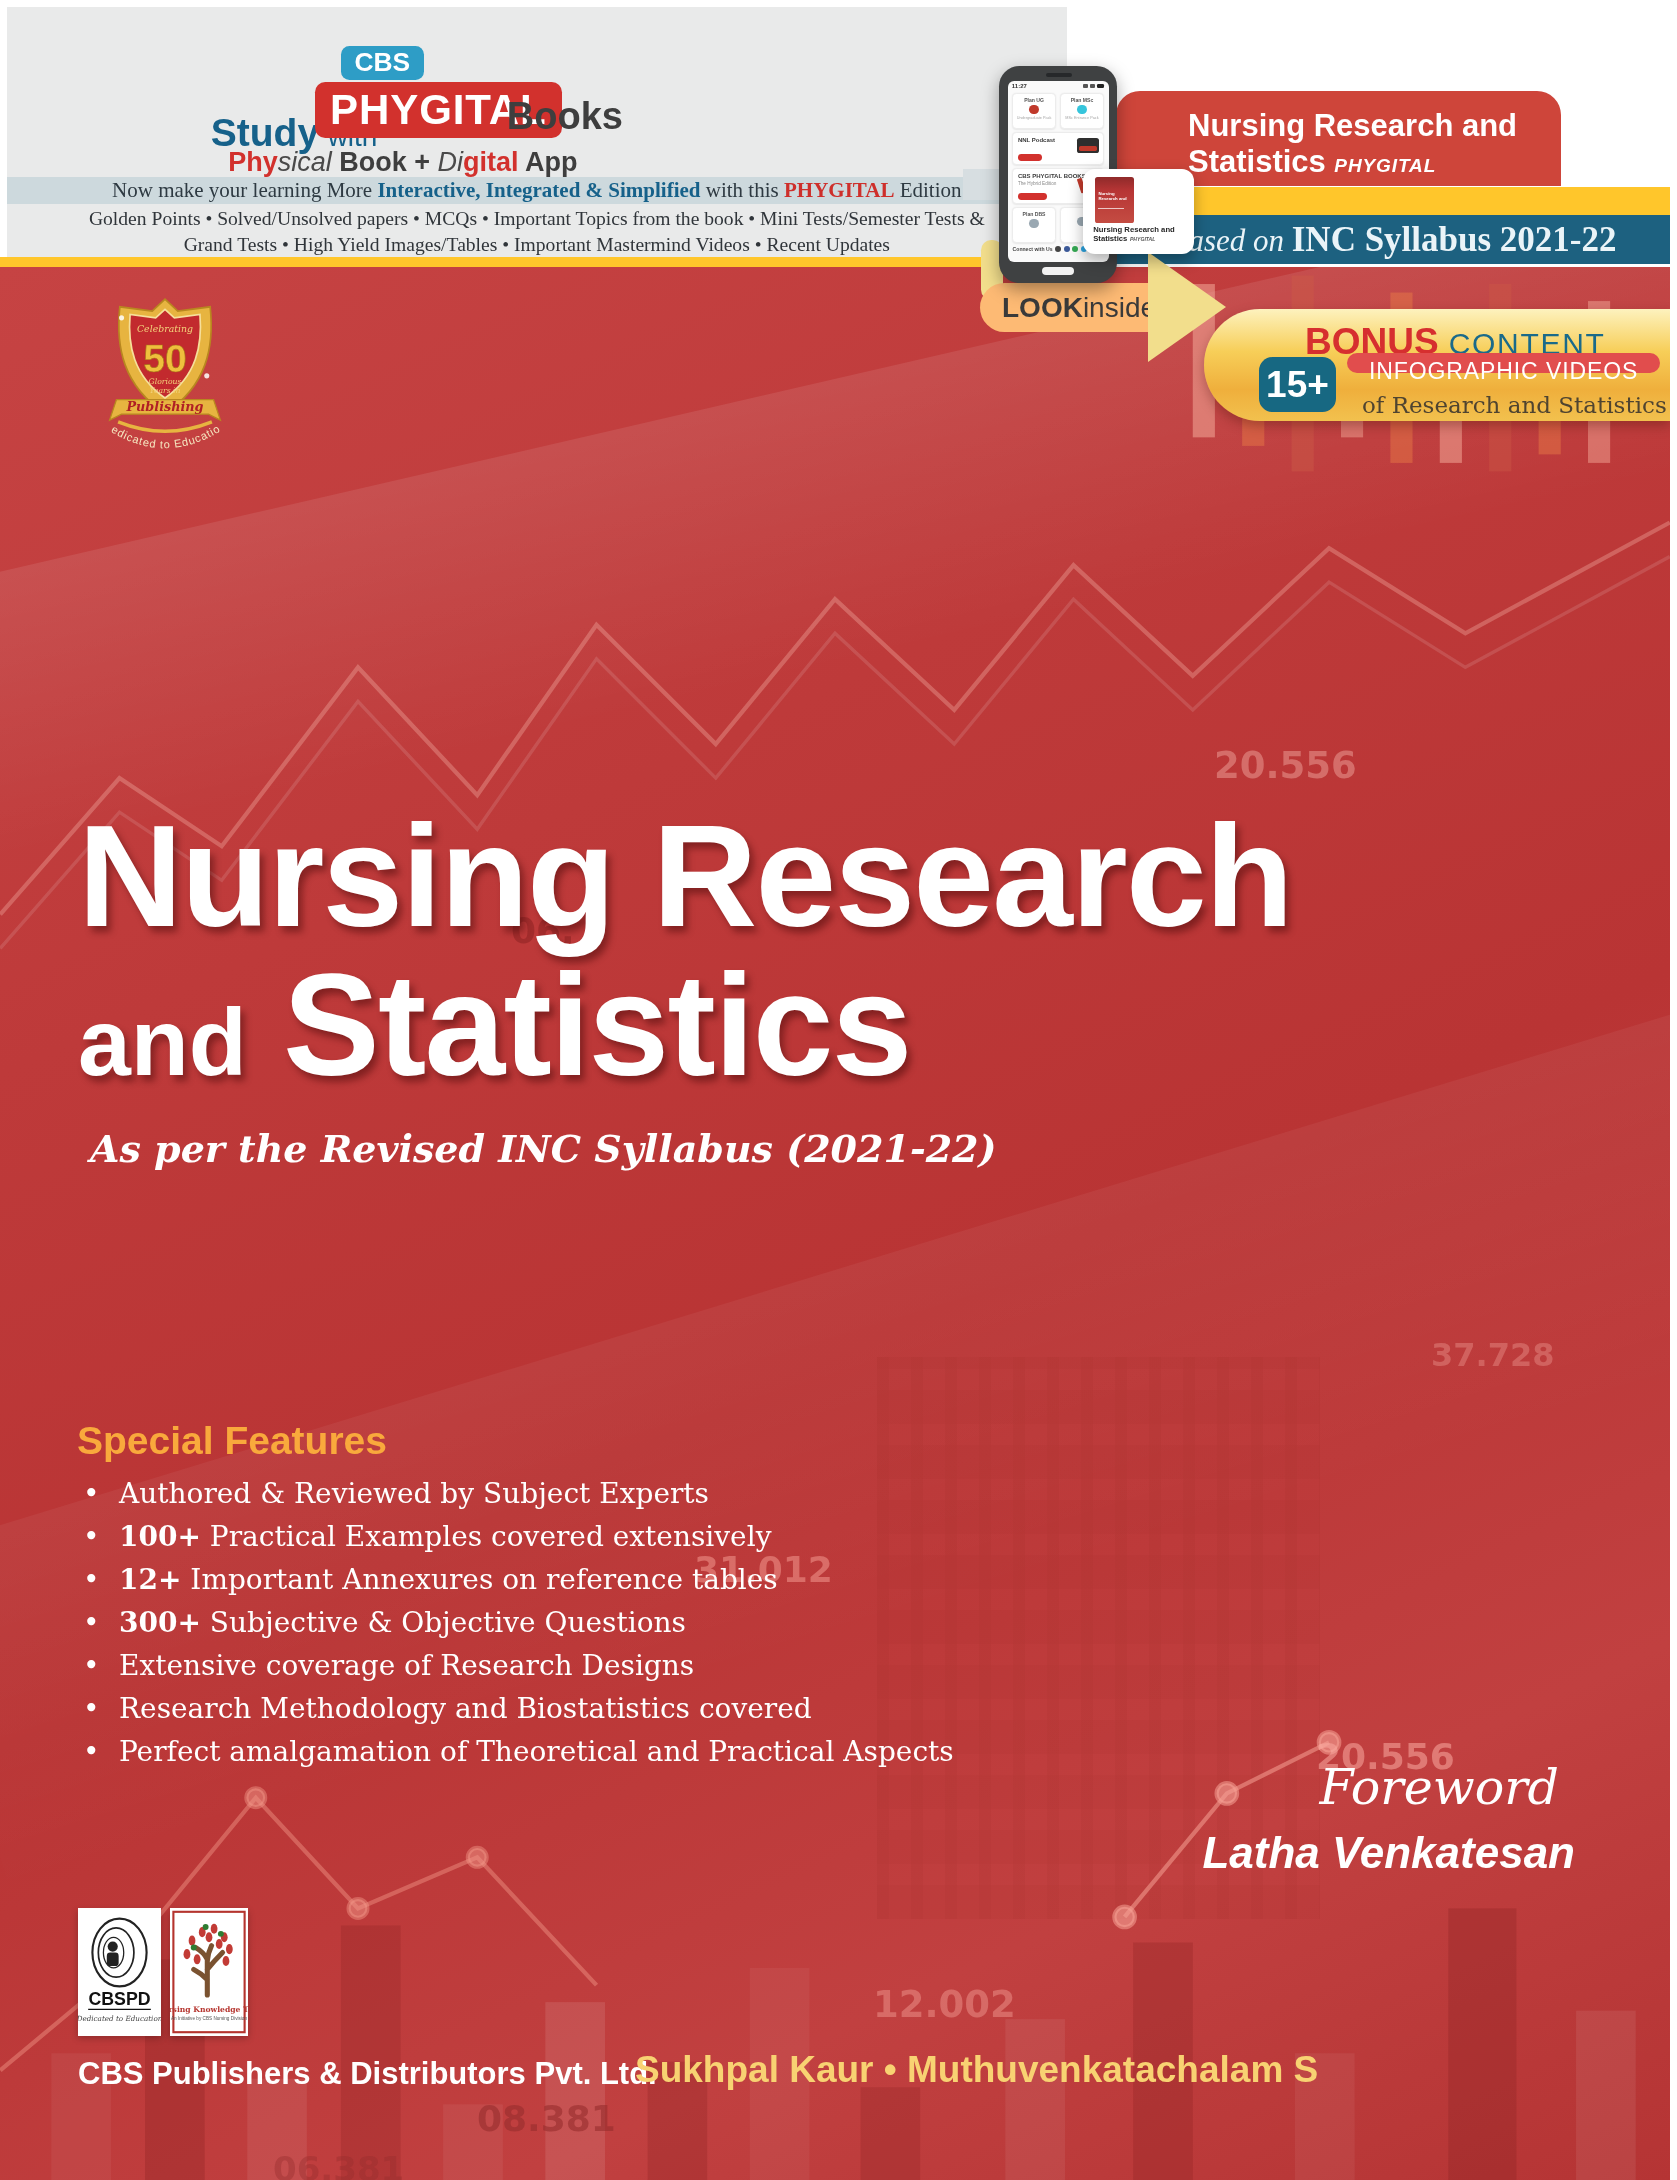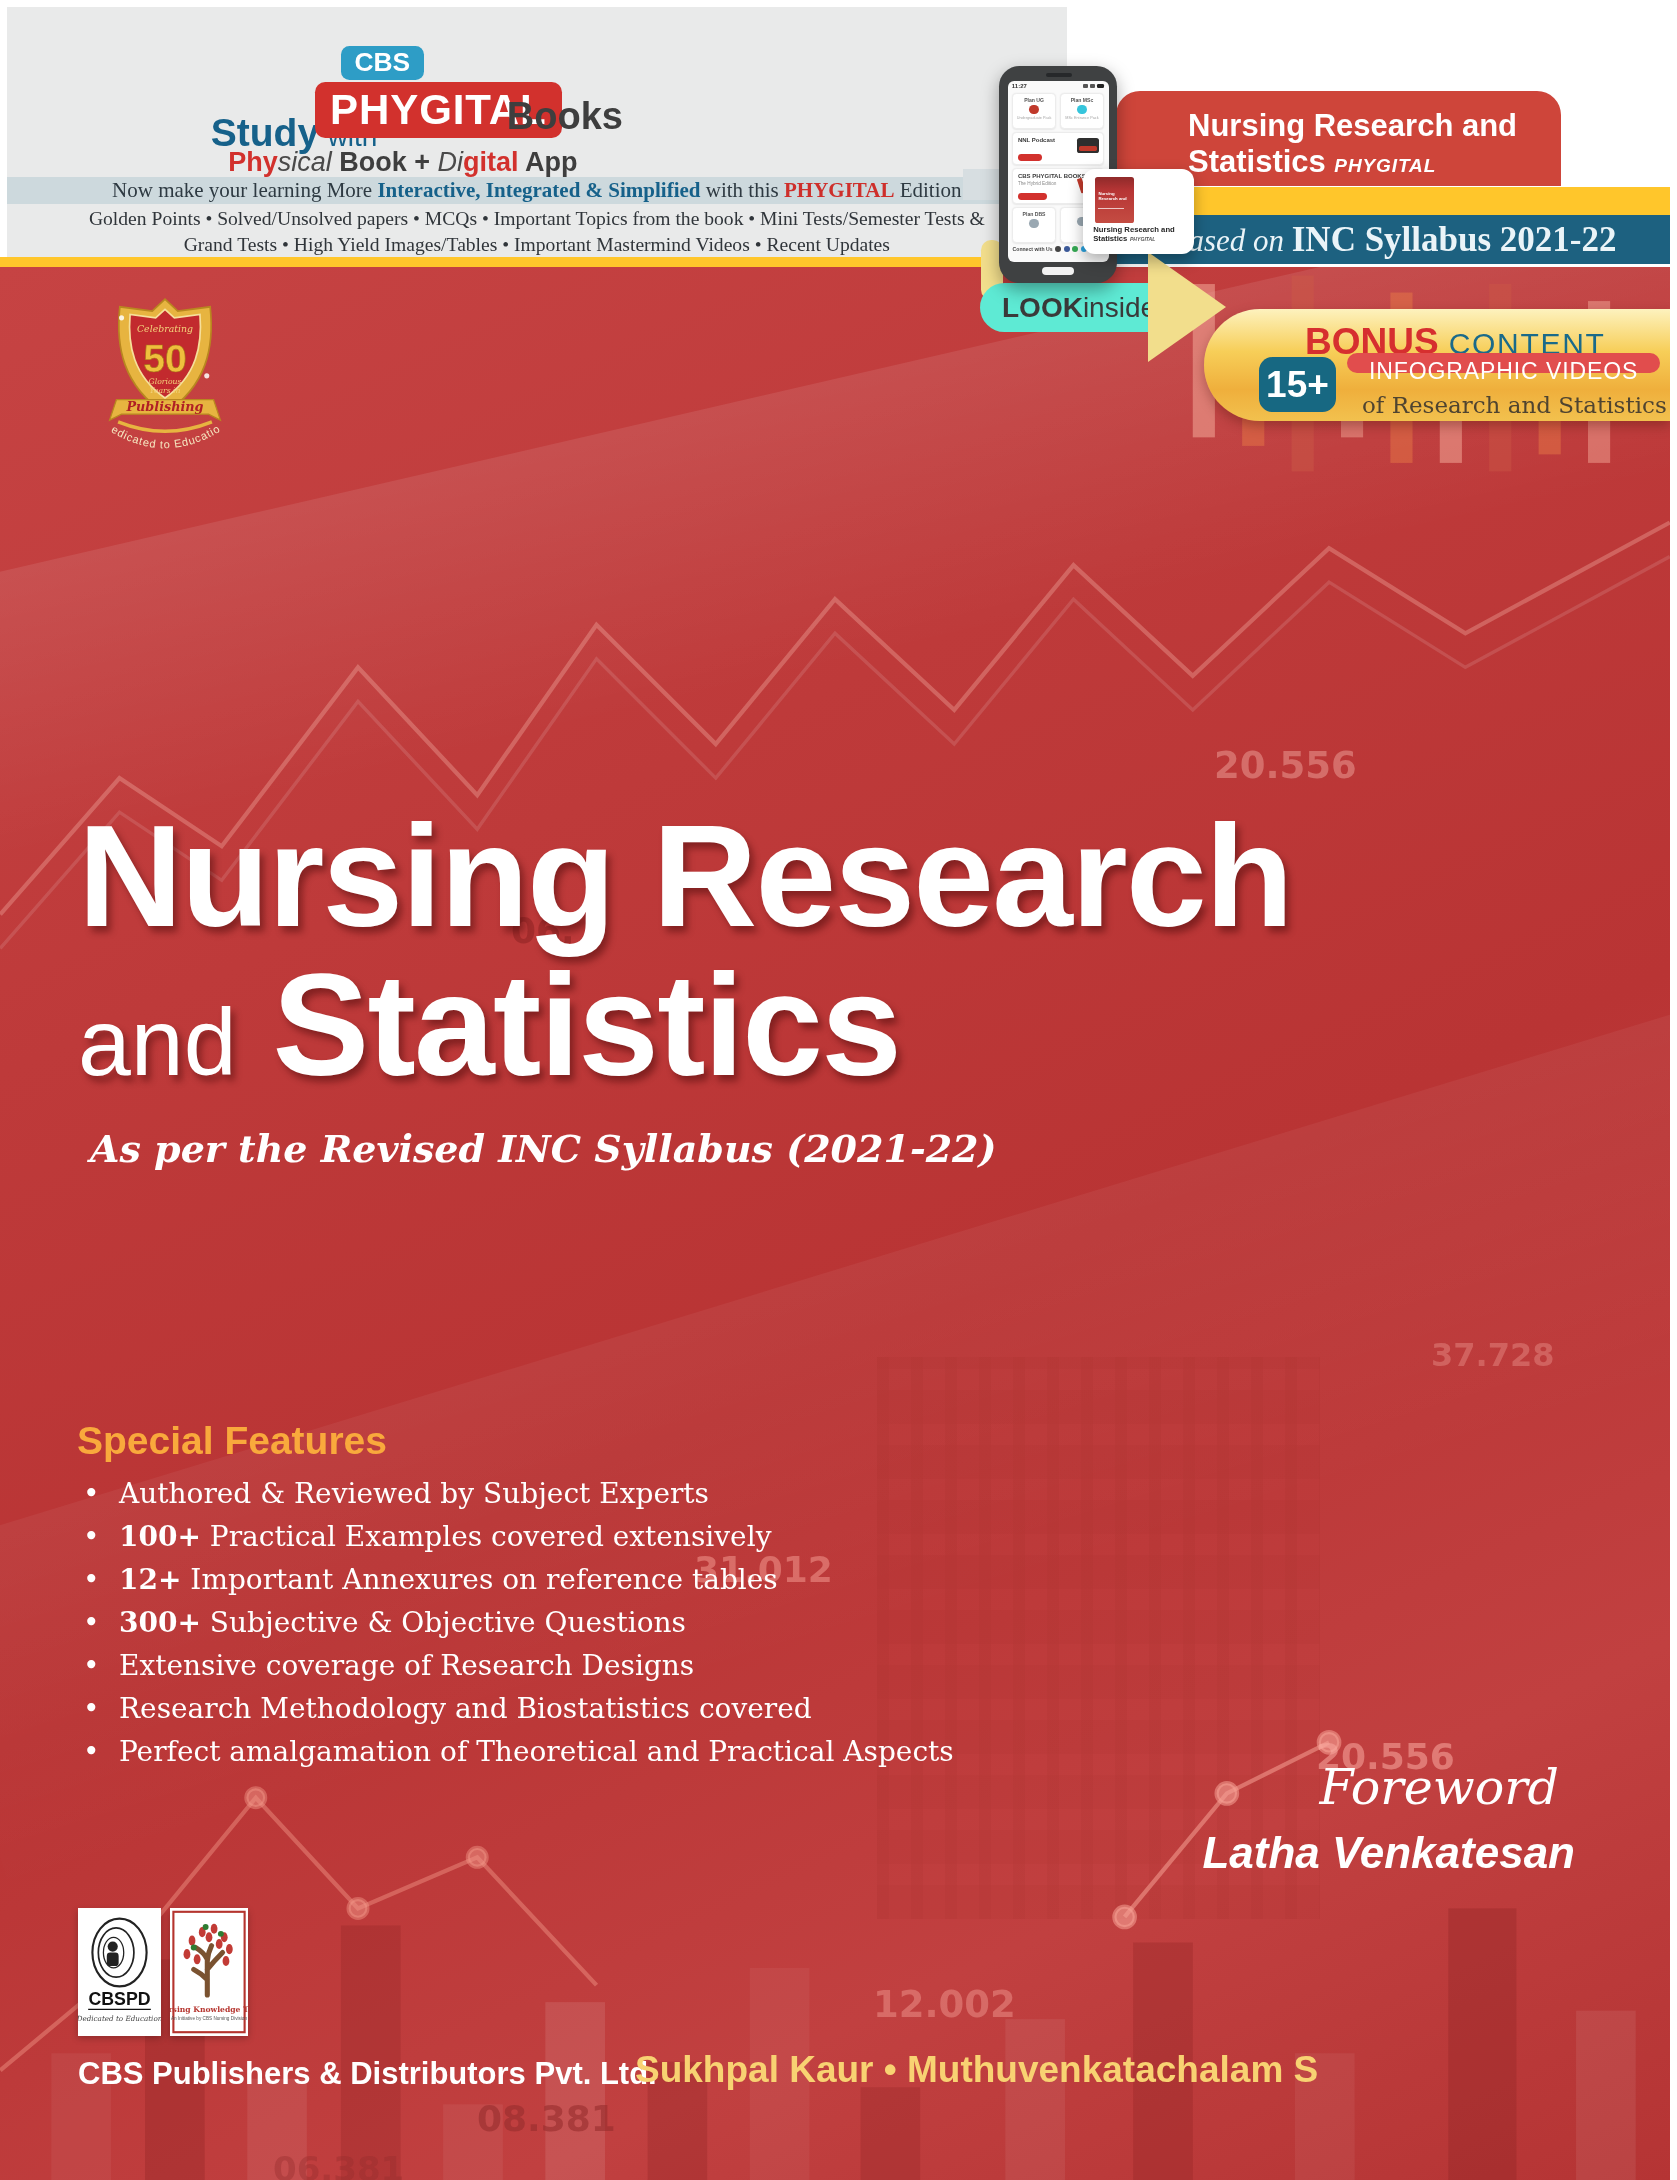--- a/index.html
+++ b/index.html
@@ -99,21 +99,21 @@
   .pp-thumb{position:absolute;left:12px;top:7.7px;width:39px;height:46px;border-radius:2.6px;
             background:linear-gradient(180deg,#8F2A2A 0%,#B73535 30%,#C44C42 100%);overflow:hidden;}
   .pp-thumb .mt1{position:absolute;left:3.4px;top:15.3px;font-size:4.3px;font-weight:700;color:#fff;line-height:4.7px;width:34px;}
   .pp-thumb .bar{position:absolute;left:3.4px;top:31px;width:25.6px;height:1.7px;background:rgba(255,255,255,0.7);}
   .pp-text{position:absolute;left:10.2px;top:56px;line-height:9.4px;white-space:nowrap;}
   .pp-text .t1{font-size:7.7px;font-weight:800;color:#262626;}
   .pp-text .sfx{font-size:5.1px;font-style:italic;font-weight:700;color:#555;margin-left:2.6px;}
 
   
   .arrow-upper{position:absolute;left:981px;top:240px;width:22px;height:60px;background:#F2DE8C;border-radius:10.2px;z-index:4;}
-  .arrow-tail{position:absolute;left:980px;top:283px;width:170px;height:49px;background:#5eead4;
+  .arrow-tail{position:absolute;left:980px;top:283px;width:170px;height:49px;background:#fdba74;
               border-radius:25.6px 0 0 25.6px;z-index:4;color:#3A3A3A;line-height:49px;padding-left:22px;white-space:nowrap;}
   .arrow-tail .lk{font-size:28px;font-weight:800;}
   .arrow-tail .in{font-size:28px;font-weight:400;}
   .arrow-head{position:absolute;left:1148px;top:252px;width:0;height:0;z-index:4;
               border-top:55px solid transparent;border-bottom:55px solid transparent;border-left:78px solid #F2DE8C;}
 
   
   .cover{position:absolute;left:0;top:267px;width:1670px;height:1914px;z-index:1;overflow:hidden;
          background:linear-gradient(155deg,#C64343 0%,#BE3A3A 30%,#B93434 55%,#C14040 80%,#B53434 100%);}
   .yellow-bar{position:absolute;left:0;top:257px;width:1116px;height:10.2px;background:#FFC62B;z-index:2;}
@@ -124,21 +124,21 @@
   .grid-texture{position:absolute;left:877px;top:1090px;width:443px;height:562px;opacity:0.45;
       background:repeating-linear-gradient(90deg,rgba(160,45,40,0.28) 0 12px,transparent 12px 34px),
                  repeating-linear-gradient(0deg,rgba(160,45,40,0.22) 0 34px,transparent 34px 55px);}
   .deco-svg{position:absolute;left:0;top:0;}
   .bg-num{position:absolute;font-weight:700;white-space:nowrap;font-family:"DejaVu Sans",sans-serif;}
 
   .cover-title1{position:absolute;left:78px;top:526px;font-size:145px;font-weight:800;color:#FFFFFF;
                 letter-spacing:-1.7px;white-space:nowrap;text-shadow:4.3px 6px 7.7px rgba(60,5,5,0.45);}
   .cover-title2{position:absolute;left:78px;top:675px;display:flex;align-items:baseline;gap:36px;color:#fff;
                 text-shadow:4.3px 6px 7.7px rgba(60,5,5,0.45);white-space:nowrap;}
-  .cover-title2 .and{font-size:95px;font-weight:400;}
+  .cover-title2 .and{font-size:95px;font-weight:700;}
   .cover-title2 .stat{font-size:145px;font-weight:800;letter-spacing:-1.7px;}
   .cover-sub{position:absolute;left:90px;top:859px;font-family:"DejaVu Serif",serif;font-style:italic;
              font-weight:700;font-size:38px;color:#FFFFFF;white-space:nowrap;}
 
   .sf-head{position:absolute;left:77px;top:1152px;font-size:39px;font-weight:800;color:#F9A93C;white-space:nowrap;}
   .sf-list{position:absolute;left:83px;top:1211px;color:#FFFFFF;font-family:"DejaVu Serif",serif;font-size:28px;}
   .sf-item{position:relative;padding-left:36px;margin-bottom:11.5px;white-space:nowrap;line-height:31.5px;}
   .sf-item::before{content:"•";position:absolute;left:0;top:0;font-size:28px;}
   .sf-item .b{font-weight:700;}
 

